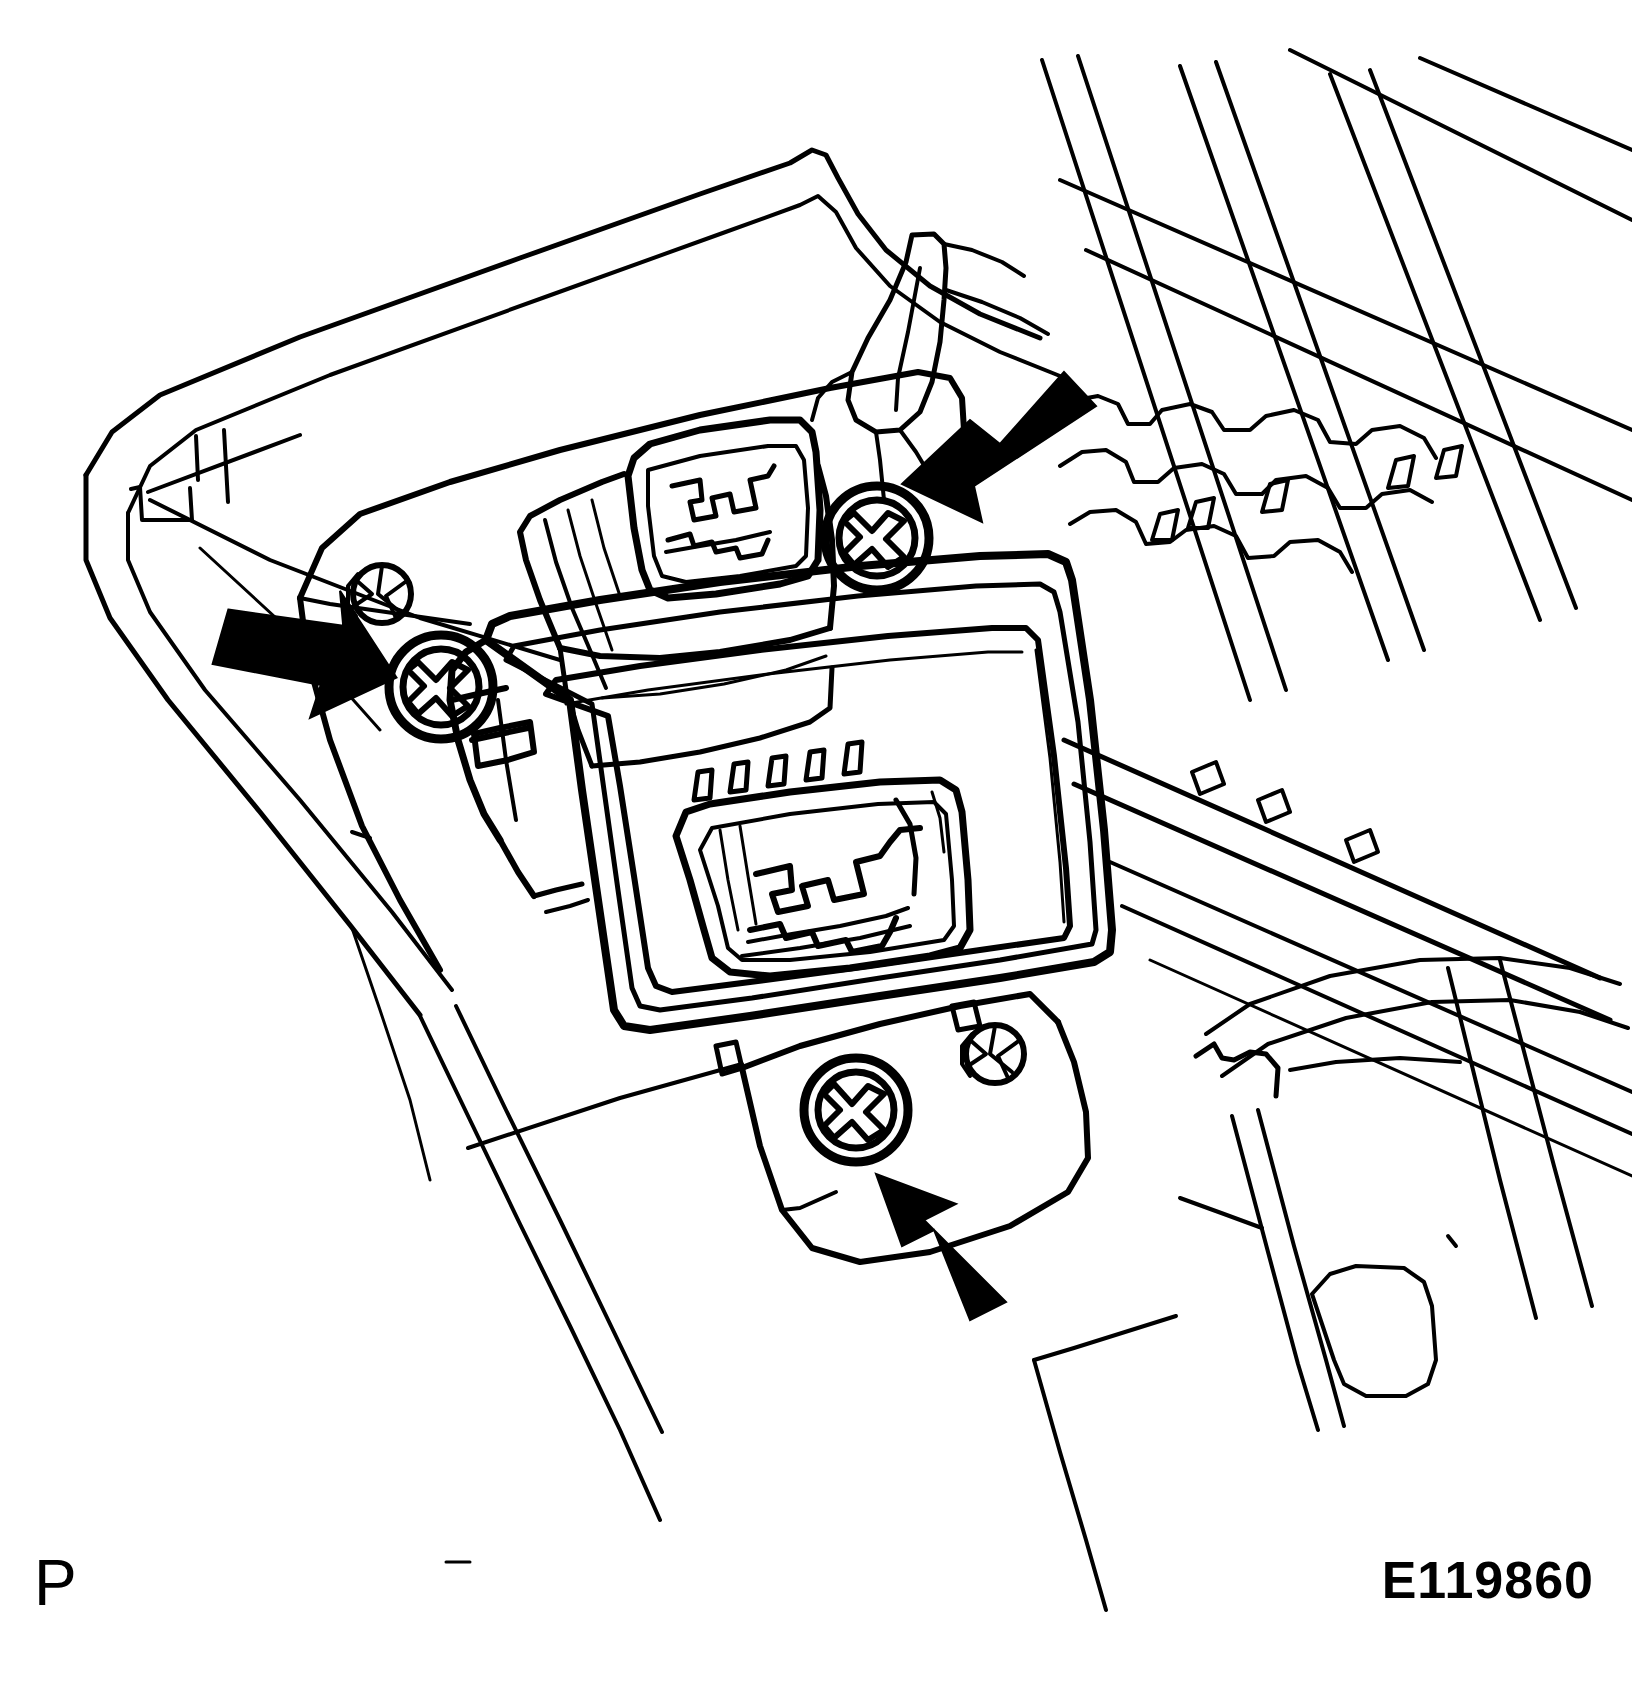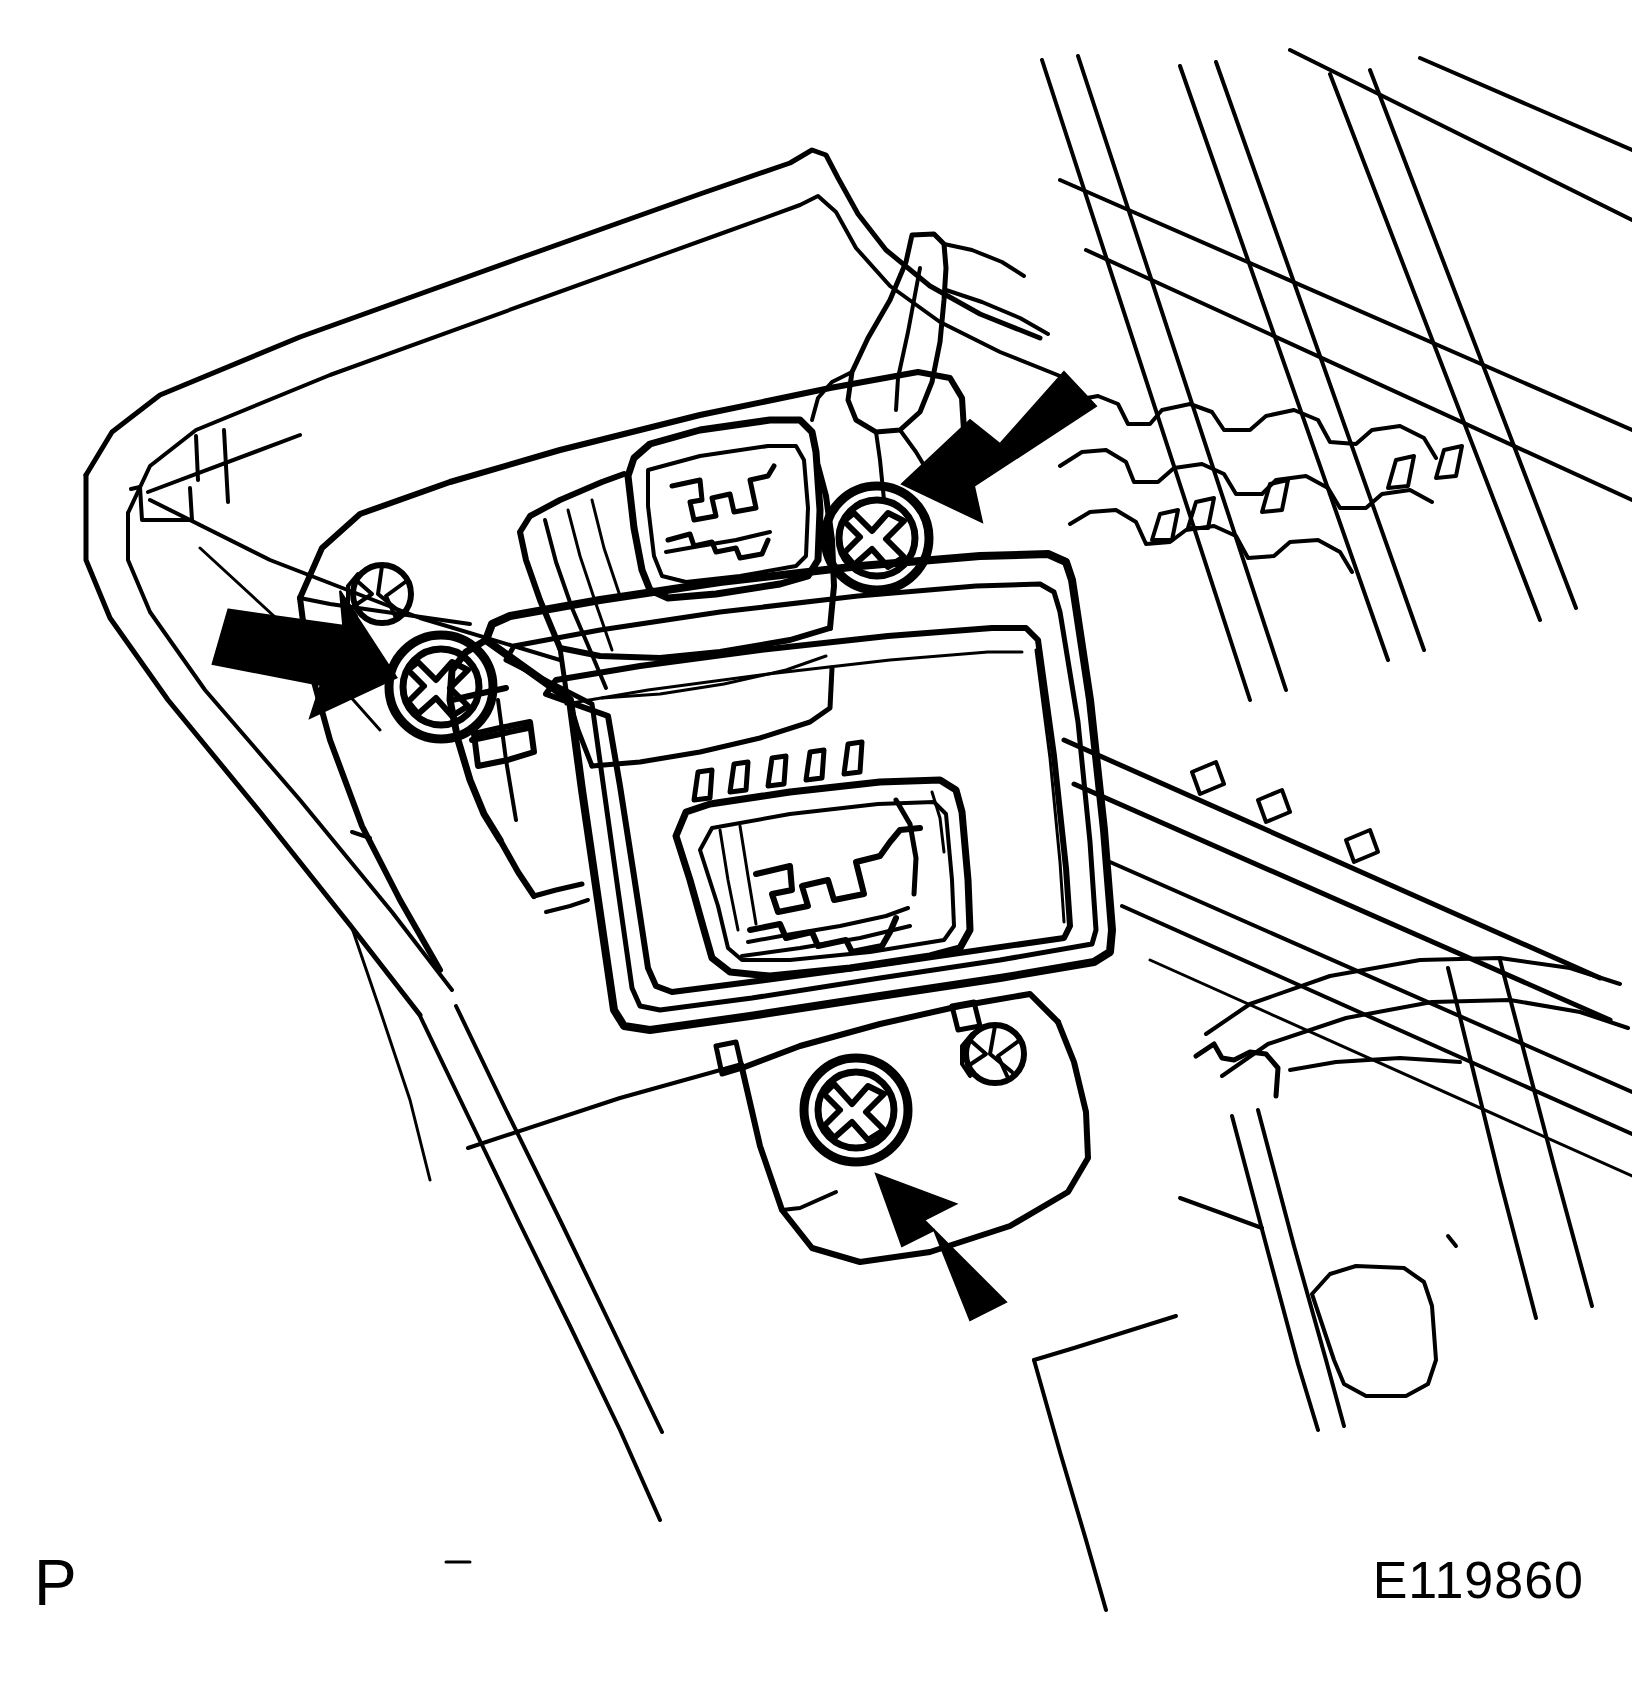--- a/index.html
+++ b/index.html
@@ -34,24 +34,25 @@
     white-space: nowrap;
     user-select: none;
   }
   #view-label {
     left: 34px;
     top: 1551px;
     font-size: 64px;
     letter-spacing: 0px;
   }
   #figure-id {
-    right: 48px;
+    right: 38px;
     top: 1554px;
     font-size: 52px;
     letter-spacing: 1px;
+    font-weight: bold;
   }
 </style>
 </head>
 <body>
 
 <div id="page">
 
   <svg id="figure-svg" viewBox="0 0 1632 1689" xmlns="http://www.w3.org/2000/svg">
     <rect x="0" y="0" width="1632" height="1689" fill="#ffffff"></rect>
 

